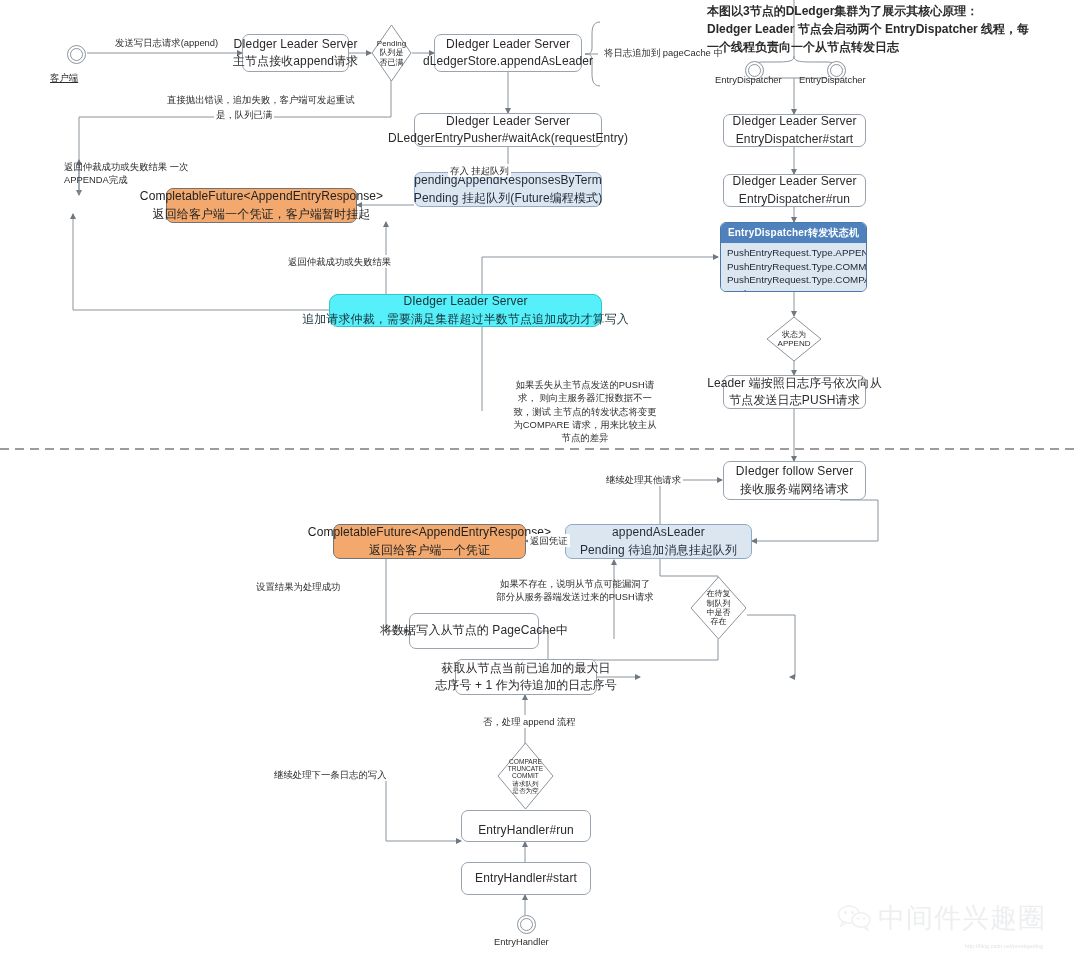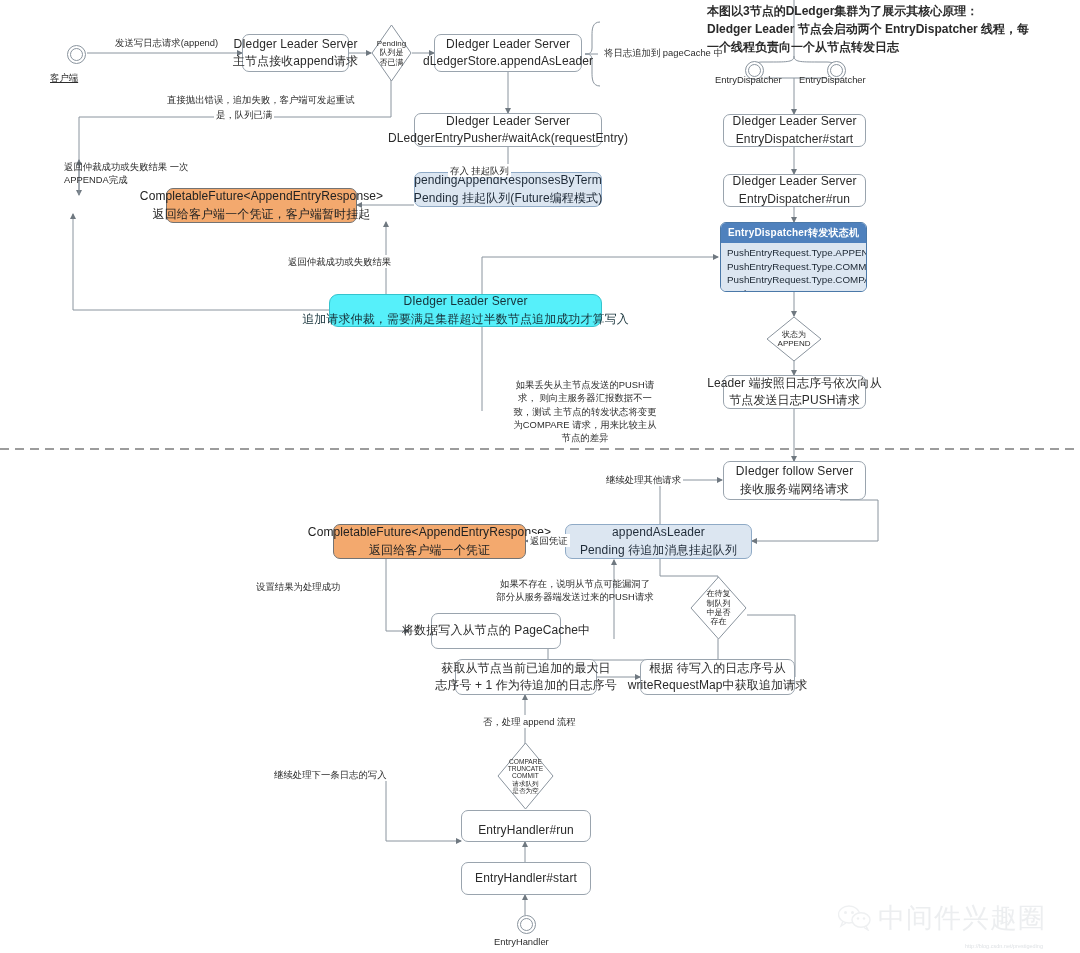--- a/index.html
+++ b/index.html
@@ -353,33 +353,29 @@
   <div class="node blue" style="left:565px; top:524px; width:187px; height:35px;">
     <span class="l">appendAsLeader</span>
     <span class="l">Pending 待追加消息挂起队列</span>
   </div>
 
   <div class="node orange" style="left:333px; top:524px; width:193px; height:35px;">
     <span class="l">CompletableFuture&lt;AppendEntryResponse&gt;</span>
     <span class="l">返回给客户端一个凭证</span>
   </div>
 
-  <div class="node plain" style="left:409px; top:613px; width:130px; height:36px;margin-left:22px;">
+  <div class="node plain" style="left:409px; top:613px; width:130px; height:36px;">
     <span class="l">将数据写入从节点的 PageCache中</span>
   </div>
 
   <div class="node plain" style="left:455px; top:659px; width:142px; height:36px;">
     <span class="l">获取从节点当前已追加的最大日</span>
     <span class="l">志序号 + 1 作为待追加的日志序号</span>
   </div>
 
-  <div class="node plain" style="left:640px; top:659px; width:155px; height:36px;">
-    <span class="l">根据 待写入的日志序号从</span>
-    <span class="l">writeRequestMap中获取追加请求</span>
-  </div>
 
   <div class="node plain" style="left:461px; top:810px; width:130px; height:32px;justify-content:flex-end;">
     <span class="l">EntryHandler#run</span>
   </div>
 
   <div class="node plain" style="left:461px; top:862px; width:130px; height:33px;justify-content:center;">
     <span class="l">EntryHandler#start</span>
   </div>
 
   <div class="diamond" style="left:371px; top:24px; width:41px; height:58px;">

